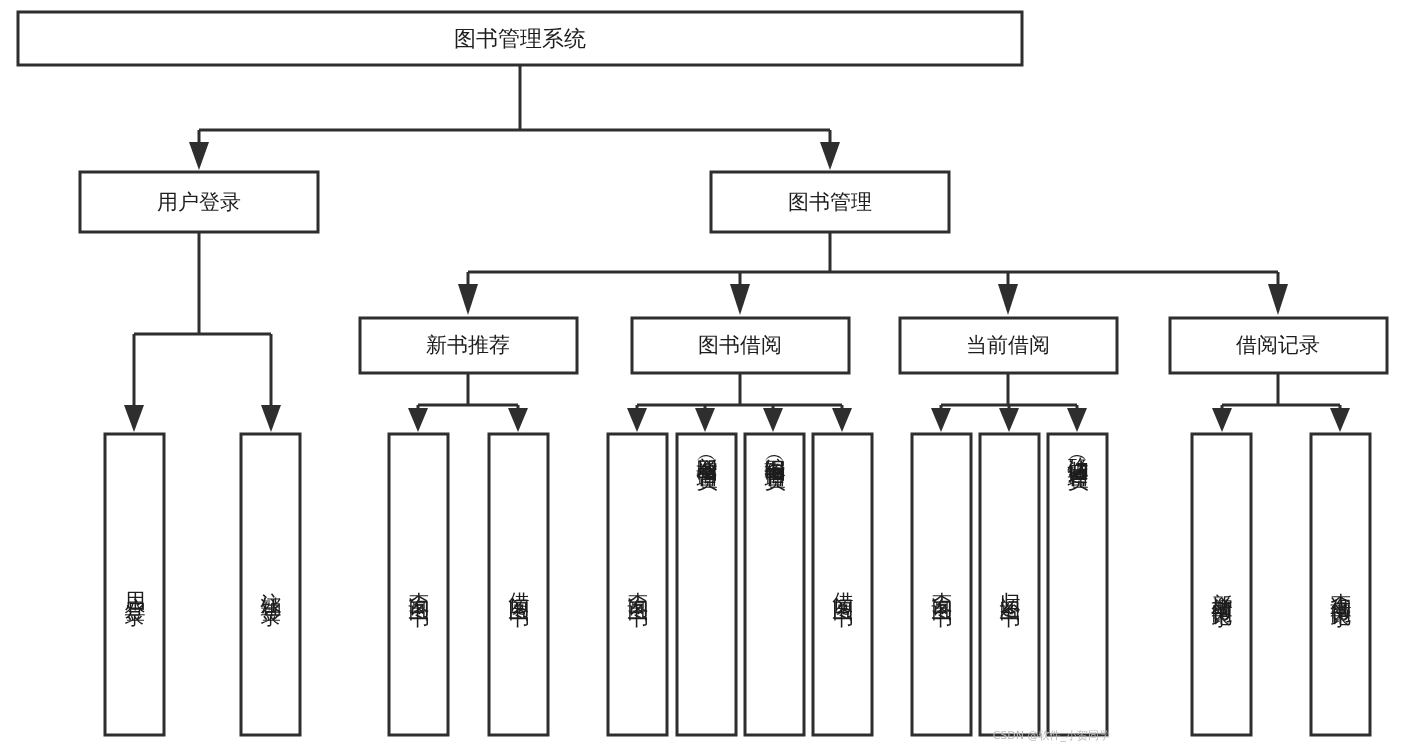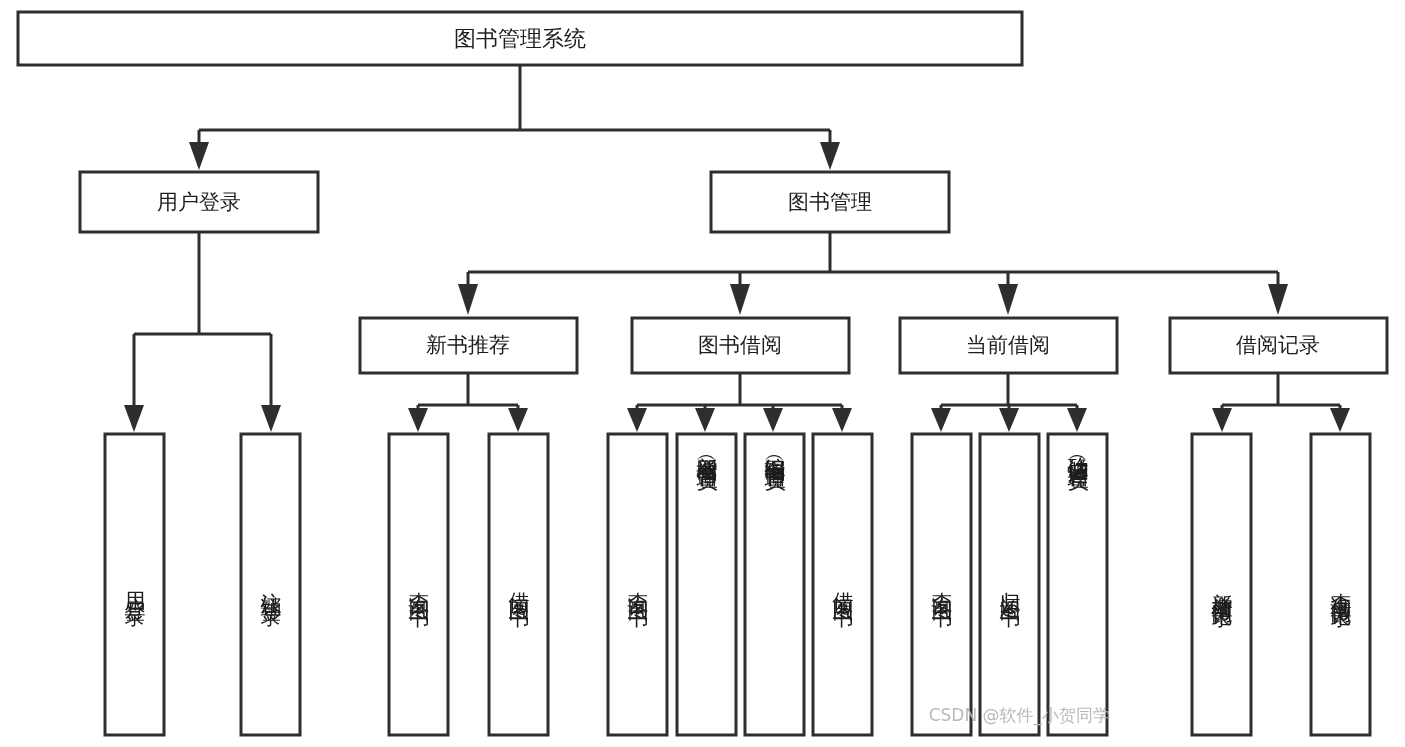--- a/index.html
+++ b/index.html
@@ -63,23 +63,23 @@
     font-family: "DejaVu Sans", "Liberation Sans", sans-serif;
     font-size: 21px;
     line-height: 1.0;
     color: #1d1d1d;
     letter-spacing: 5px;
     white-space: nowrap;
   }
   .watermark {
     position: absolute;
     right: 8px;
-    bottom: 20px;
-    font-family: "DejaVu Sans", "Liberation Sans", sans-serif;
-    font-size: 17px;
+    bottom: 4px;
+    font-family: "DejaVu Sans", "Liberation Sans", sans-serif;
+    font-size: 11px;
     color: #b9b9b9;
     white-space: nowrap;
   }
 </style>
 </head>
 <body>
 
 <div id="diagram-root">
 
   <svg class="diagram-canvas" viewBox="0 0 1405 747">

